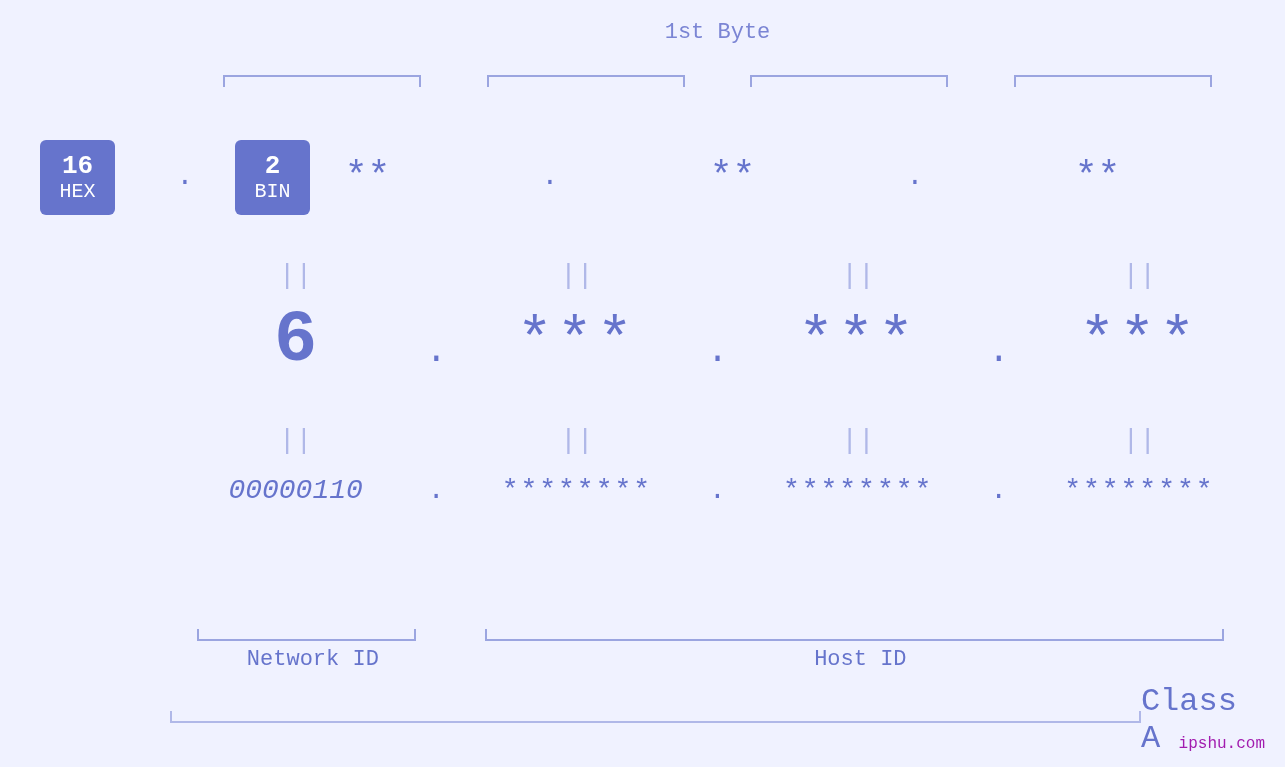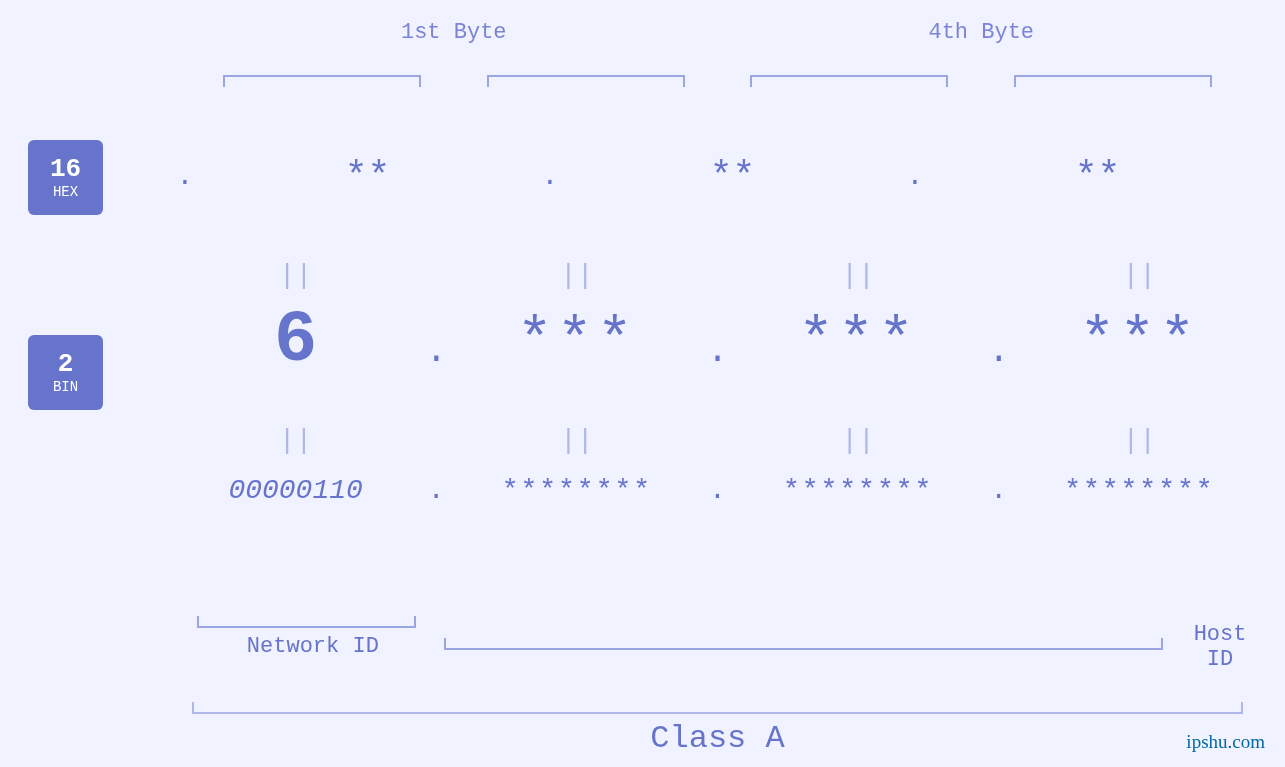--- a/index.html
+++ b/index.html
@@ -51,44 +51,44 @@
       width: 75%;
       height: 12px;
       border-top: 2px solid #9ba5e0;
       border-left: 2px solid #9ba5e0;
       border-right: 2px solid #9ba5e0;
     }
 
     
     .base-labels {
       position: absolute;
-      left: 28px;
+      left: 40px;
       top: 140px;
       display: flex;
-      flex-direction: column;
+      flex-direction: row;
       gap: 120px;
     }
     .base-badge {
       width: 75px;
       height: 75px;
       background: #6674cc;
       border-radius: 6px;
       display: flex;
       flex-direction: column;
       align-items: center;
       justify-content: center;
       color: white;
     }
     .base-badge .num {
       font-size: 26px;
       font-weight: bold;
       line-height: 1.1;
     }
     .base-badge .label {
-      font-size: 14px;
+      font-size: 20px;
       font-weight: normal;
       text-align: right;
     }
 
     
     .main-grid {
       position: absolute;
       top: 105px;
       left: 170px;
       right: 20px;
@@ -168,23 +168,22 @@
     }
     .net-bracket {
       width: 25%;
       display: flex;
       flex-direction: column;
       align-items: center;
     }
     .host-bracket {
       width: 75%;
       display: flex;
-      flex-direction: row;
-      align-items: center;
-      text-align: center;
+      flex-direction: column;
+      align-items: center;
     }
     .bracket-bottom-line {
       height: 12px;
       border-bottom: 2px solid #9ba5e0;
       border-left: 2px solid #9ba5e0;
       border-right: 2px solid #9ba5e0;
       width: 80%;
     }
     .bracket-label {
       margin-top: 6px;
@@ -194,21 +193,20 @@
       margin-left: 12px;
     }
 
     
     .class-section {
       position: absolute;
       bottom: 10px;
       left: 170px;
       right: 20px;
       display: flex;
-      flex-direction: column;
       align-items: center;
     }
     .class-bracket-line {
       width: 96%;
       height: 12px;
       border-bottom: 2px solid #b0b8e8;
       border-left: 2px solid #b0b8e8;
       border-right: 2px solid #b0b8e8;
     }
     .class-label {
@@ -216,33 +214,32 @@
       color: #6674cc;
       font-size: 32px;
       font-family: 'Courier New', Courier, monospace;
     }
 
     
     .watermark {
       position: absolute;
       bottom: 14px;
       right: 20px;
-      color: #0369a1;
-      font-size: 19px;
-      font-family: Liberation Serif, serif;
+      color: #a21caf;
+      font-size: 16px;
+      font-family: Liberation Mono, monospace;
     }
   </style>
 </head>
 <body>
 
 <div class="container">
 
   <div class="byte-headers">
     <div class="byte-header">1st Byte</div>
-    <div class="byte-header">4th Byte</div>
   </div>
 
   <div class="bracket-row">
     <div class="bracket">
       <div class="bracket-line"></div>
     </div>
     <div class="bracket">
       <div class="bracket-line"></div>
     </div>
     <div class="bracket">

